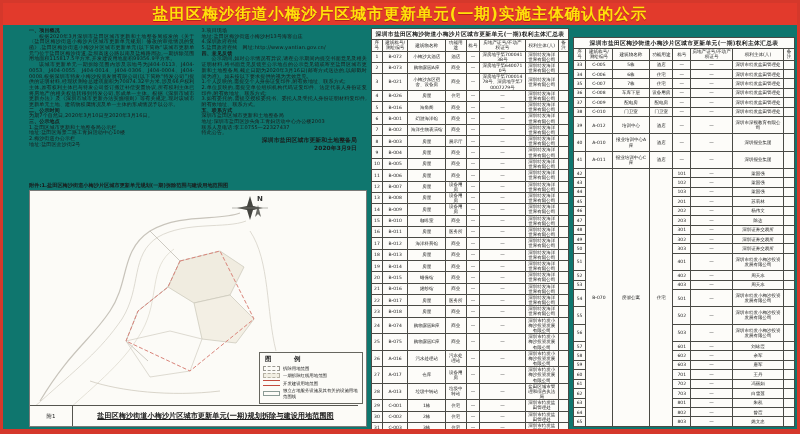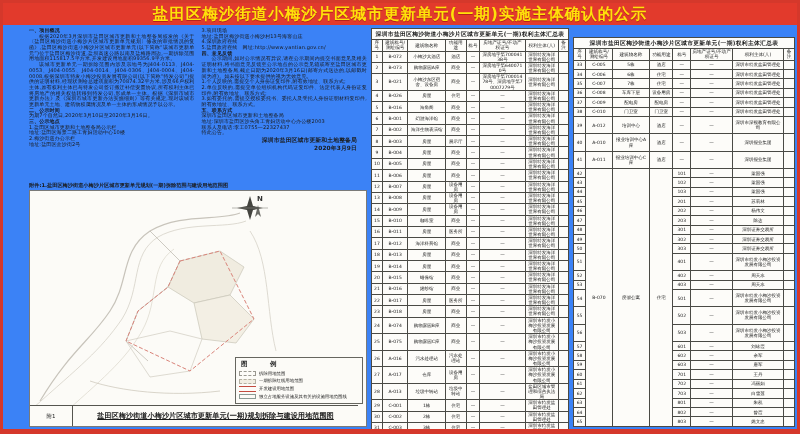--- a/index.html
+++ b/index.html
@@ -1,35 +1,35 @@
 <!DOCTYPE html>
 <html><head>
 <meta charset="utf-8">
 <style>
   html,body{margin:0;padding:0;background:#e9e6e0;}
   .page{position:relative;width:800px;height:434px;box-sizing:border-box;
-    background:#3b82f6;border:3px solid #d5382b;border-bottom:5px solid #d5382b;
+    background:#0f766e;border:3px solid #d5382b;border-bottom:5px solid #d5382b;
     font-family:"DejaVu Sans",sans-serif;color:#1a1a1a;overflow:hidden;}
   .banner{height:22px;background:#e23a2c;color:#ffe10a;font-weight:bold;
     font-size:15.5px;line-height:22px;text-align:center;letter-spacing:1px;
     text-shadow:0 1px 0 rgba(120,0,0,.4);}
   .content{display:flex;gap:4px;box-sizing:border-box;height:404px;padding:3px 2px 2px 26px;}
   
   .left{width:338px;display:flex;flex-direction:column;box-sizing:border-box;}
   .textcols{display:flex;gap:7px;height:152px;overflow:hidden;}
   .tc{width:50%;font-size:5px;line-height:1.14;text-align:justify;letter-spacing:.15px;}
   .ln{margin:0;}
   .ln.h{font-weight:bold;}
   .ln.p{text-indent:2em;}
   .ln.sig{font-weight:bold;text-align:right;font-size:5.8px;padding-right:10px;margin-top:1px;}
   .attach{font-size:5.2px;font-weight:bold;margin:2px 0 1px 0;}
   .map{position:relative;flex:1;border:1px solid #7a7a78;background:#fcfbf7;overflow:hidden;}
   .map svg{position:absolute;left:0;top:0;}
   .north{position:absolute;left:200px;top:4px;width:60px;text-align:center;font-size:7px;font-weight:bold;color:#333;}
-  .legendbox{position:absolute;right:3px;bottom:22px;width:128px;box-sizing:border-box;
+  .legendbox{position:absolute;right:3px;bottom:22px;width:104px;box-sizing:border-box;
     border:1px solid #66665f;background:#fcfbf7;padding:2px 3px;font-size:4.4px;line-height:1.2;}
   .legendbox .lt{font-size:6.5px;font-weight:bold;letter-spacing:8px;margin:1px 0 2px 2px;}
   .li{display:flex;align-items:center;gap:3px;margin:2px 0;}
   .sw{width:17px;height:5px;box-sizing:border-box;flex:none;}
   .sw.dash1{border:1px dashed #9a9890;}
   .sw.dash2{border:1px dashed #b4b0a2;background:#f1eee2;}
   .sw.red{border-top:1.5px solid #c34b3e;border-bottom:1.5px solid #c34b3e;height:6px;}
   .sw.solid{border:1px solid #8b9a94;}
   .mapbar{position:absolute;left:0;right:8px;bottom:0;height:20px;border-top:1px solid #55554f;
     display:flex;background:#fcfbf7;}

